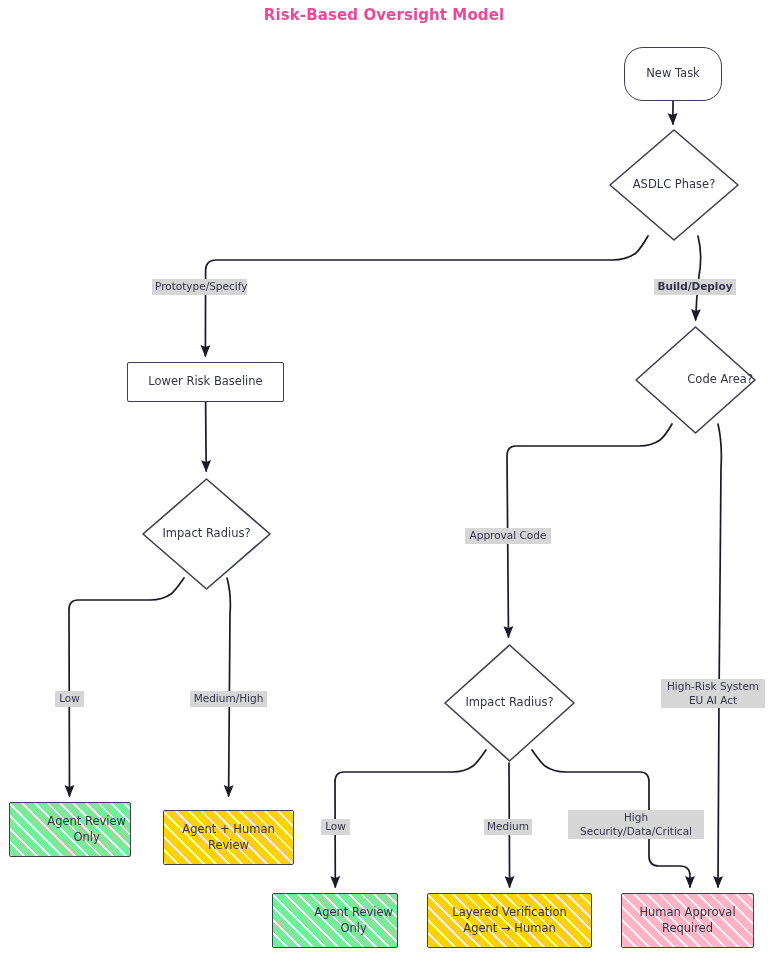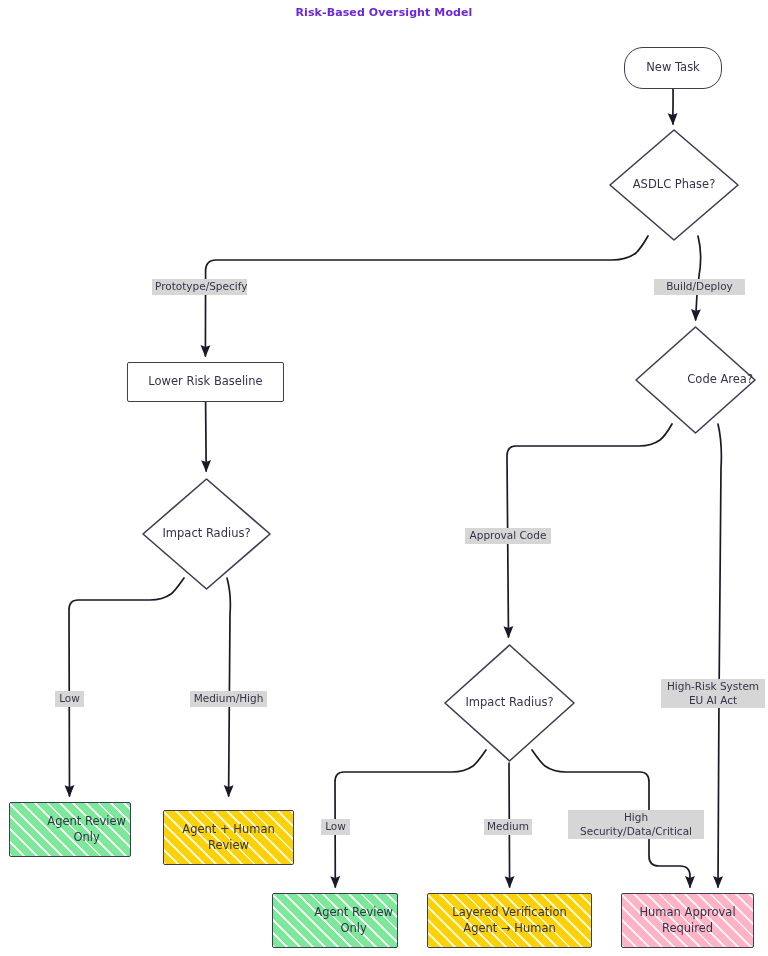--- a/index.html
+++ b/index.html
@@ -19,23 +19,23 @@
     left: 0; top: 0;
     width: 768px;
     height: 956px;
   }
   .diagram-title {
     position: absolute;
     left: 0;
     top: 6px;
     width: 768px;
     text-align: center;
-    font-size: 11px;
+    font-size: 15px;
     font-weight: bold;
-    color: #6d28d9;
+    color: #ec4899;
     letter-spacing: 0.1px;
   }
   .node {
     position: absolute;
     box-sizing: border-box;
     display: flex;
     align-items: center;
     justify-content: center;
     text-align: center;
     color: #33344a;
@@ -135,21 +135,21 @@
              L344,772 C338,772 335,775 335,782 L335.3,887"></path>
 
     <path d="M509,763 C509.2,800 509.4,850 509.6,887"></path>
 
     <path d="M532,750 C537,757 541,763 545,766 C552,771 559,772 566,772
              L640,772 C646,772 649,775 649,782 L649,856
              C649,863 652,866 659,866 L680,866 C687,866 690,869 690,876 L690,887"></path>
   </g>
 </svg>
 
-<div class="node node-box" style="left:624px;top:47px;width:98px;height:42px;border-radius:19px;">
+<div class="node node-box" style="left:624px;top:47px;width:98px;height:54px;border-radius:19px;">
   <span class="node-label">New Task</span>
 </div>
 
 <div class="node node-diamond" style="left:608px;top:128px;width:132px;height:114px;">
   <svg class="dia-shape" viewBox="0 0 132 114" preserveAspectRatio="none">
     <path d="M66,2 L130,57 L66,112 L2,57 Z" fill="#ffffff" stroke="#3d3d55" stroke-width="1.6" stroke-linejoin="round"></path>
   </svg>
   <span class="node-label">ASDLC Phase?</span>
 </div>
 
@@ -197,21 +197,21 @@
   <span class="node-label">Layered Verification
 Agent → Human</span>
 </div>
 
 <div class="node node-box pink" style="left:621px;top:893px;width:133px;height:55px;">
   <span class="node-label">Human Approval
 Required</span>
 </div>
 
 <div class="edge-label" style="left:152px;top:279px;width:95px;">Prototype/Specify</div>
-<div class="edge-label" style="left:654px;top:279px;width:91px;">Build/Deploy</div>
+<div class="edge-label" style="left:654px;top:279px;width:82px;font-weight:bold;">Build/Deploy</div>
 <div class="edge-label" style="left:55px;top:691px;width:29px;">Low</div>
 <div class="edge-label" style="left:190px;top:691px;width:77px;">Medium/High</div>
 <div class="edge-label" style="left:465px;top:528px;width:86px;">Approval Code</div>
 <div class="edge-label" style="left:661px;top:679px;width:104px;">High-Risk System
 EU AI Act</div>
 <div class="edge-label" style="left:321px;top:819px;width:29px;">Low</div>
 <div class="edge-label" style="left:484px;top:819px;width:48px;">Medium</div>
 <div class="edge-label" style="left:568px;top:810px;width:136px;">High
 Security/Data/Critical</div>
 

